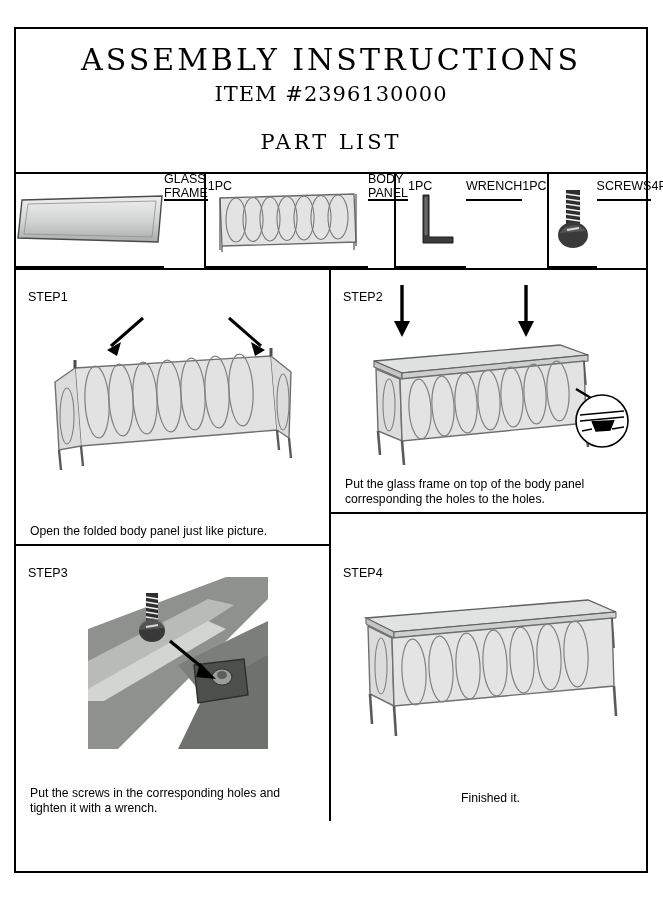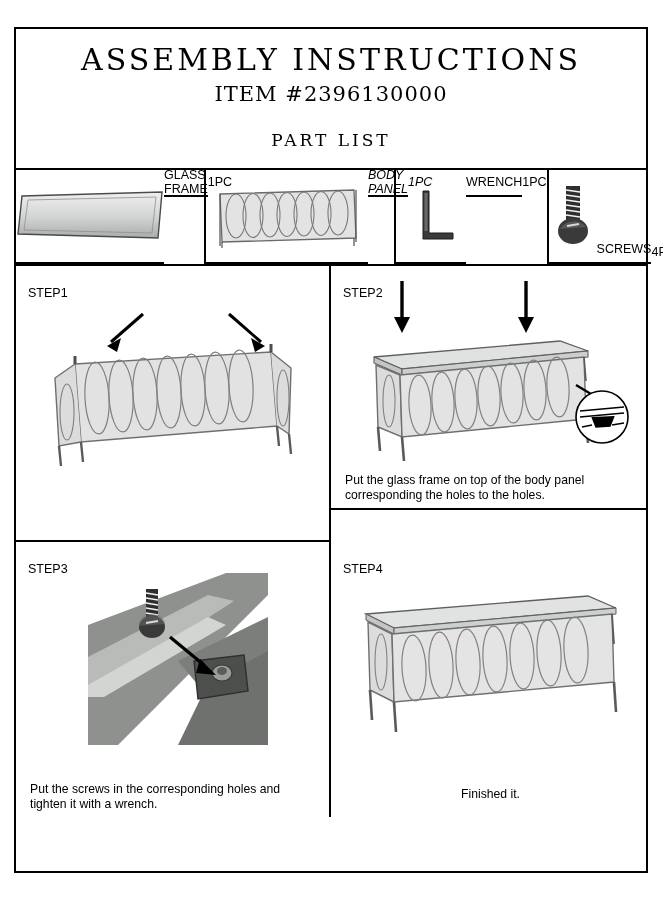--- a/index.html
+++ b/index.html
@@ -38,42 +38,42 @@
     line-height: 1.15;
   }
   .title-item {
     font-family: "DejaVu Serif", serif;
     font-size: 21px;
     letter-spacing: 1px;
     margin-top: 4px;
   }
   .title-part {
     font-family: "DejaVu Serif", serif;
-    font-size: 17px;
+    font-size: 21px;
     letter-spacing: 3px;
     margin-top: 24px;
     margin-bottom: 4px;
   }
 
   
   .parts {
     display: flex;
     border-bottom: 2px solid #000;
   }
   .part-col {
     display: flex;
     flex-direction: row;
     border-right: 2px solid #000;
     box-sizing: border-box;
   }
   .part-col:last-child { border-right: none; }
   .part-col.c1 { width: 190px; }
-  .part-col.c2 { width: 190px; font-style: italic; }
+  .part-col.c2 { width: 190px; }
   .part-col.c3 { width: 158px; }
-  .part-col.c4 { width: 101px; align-items: flex-end; }
+  .part-col.c4 { width: 101px; }
 
   .part-img {
     height: 92px;
     display: flex;
     align-items: center;
     justify-content: center;
     border-bottom: 2px solid #000;
   }
   .part-name {
     height: 25px;
@@ -262,20 +262,21 @@
             <line x1="26" y1="152" x2="28" y2="172" stroke="#5a5a5a" stroke-width="2.4"></line>
             <line x1="48" y1="148" x2="50" y2="168" stroke="#5a5a5a" stroke-width="2.4"></line>
             <line x1="244" y1="132" x2="246" y2="152" stroke="#5a5a5a" stroke-width="2.4"></line>
             <line x1="256" y1="140" x2="258" y2="160" stroke="#5a5a5a" stroke-width="2.4"></line>
 
             <line x1="42" y1="70" x2="42" y2="62" stroke="#4d4d4d" stroke-width="3"></line>
             <line x1="238" y1="58" x2="238" y2="50" stroke="#4d4d4d" stroke-width="3"></line>
           </g>
         </svg>
       </div>
+      <div class="step-caption">Open the folded body panel just like picture.</div>
     </div>
 
     <div class="step step-tr">
       <div class="step-label">STEP2</div>
       <div class="step-art">
         <svg width="290" height="195" viewBox="0 0 290 195">
 
           <g stroke="#000" stroke-width="3.4" fill="#000">
             <line x1="58" y1="6" x2="58" y2="44"></line>
             <polygon points="50,42 66,42 58,58" stroke="none"></polygon>

